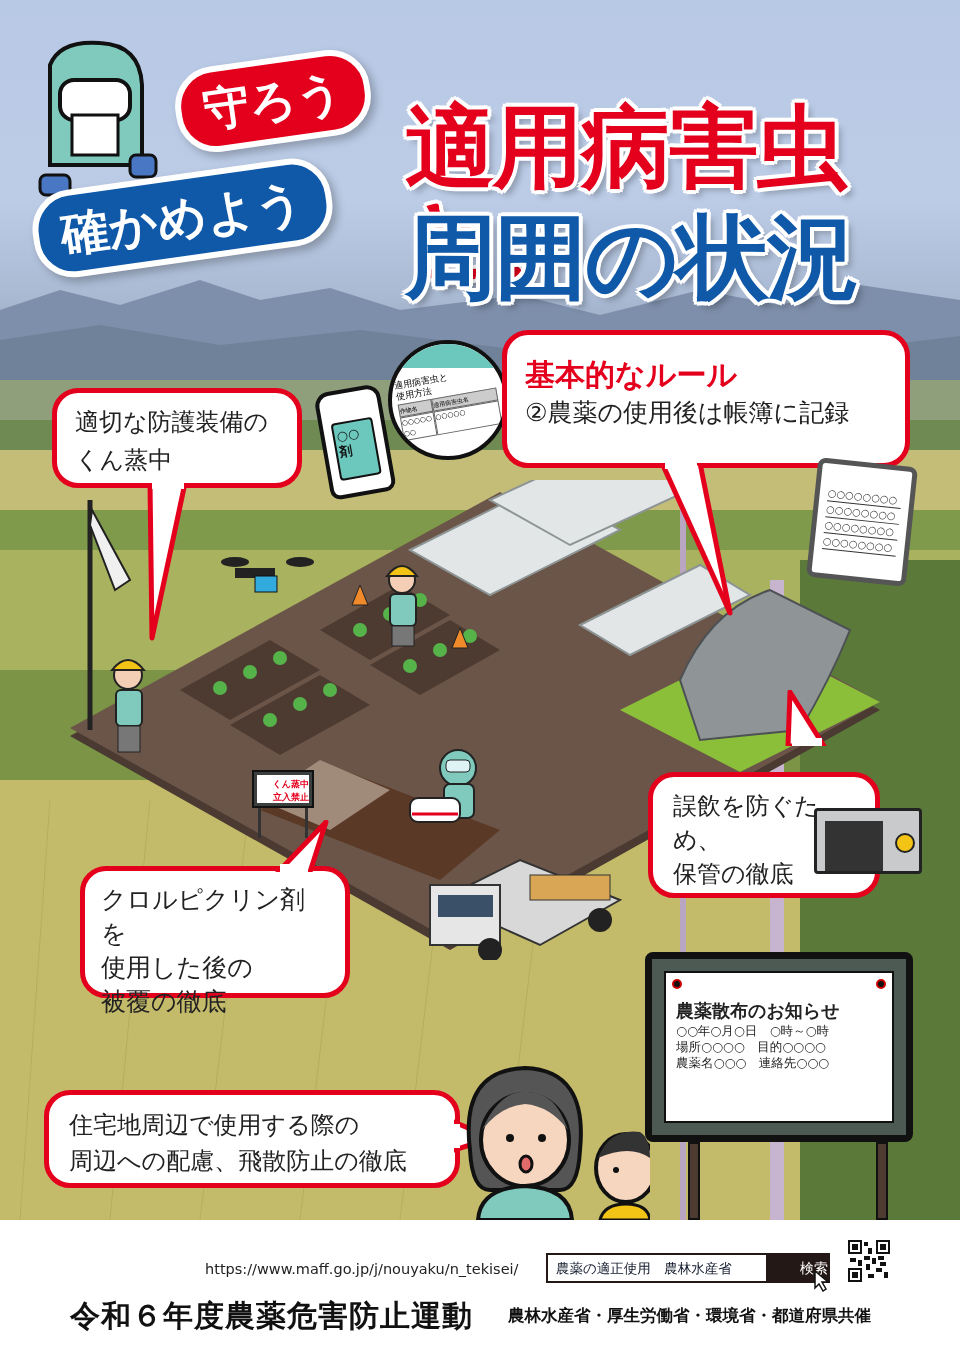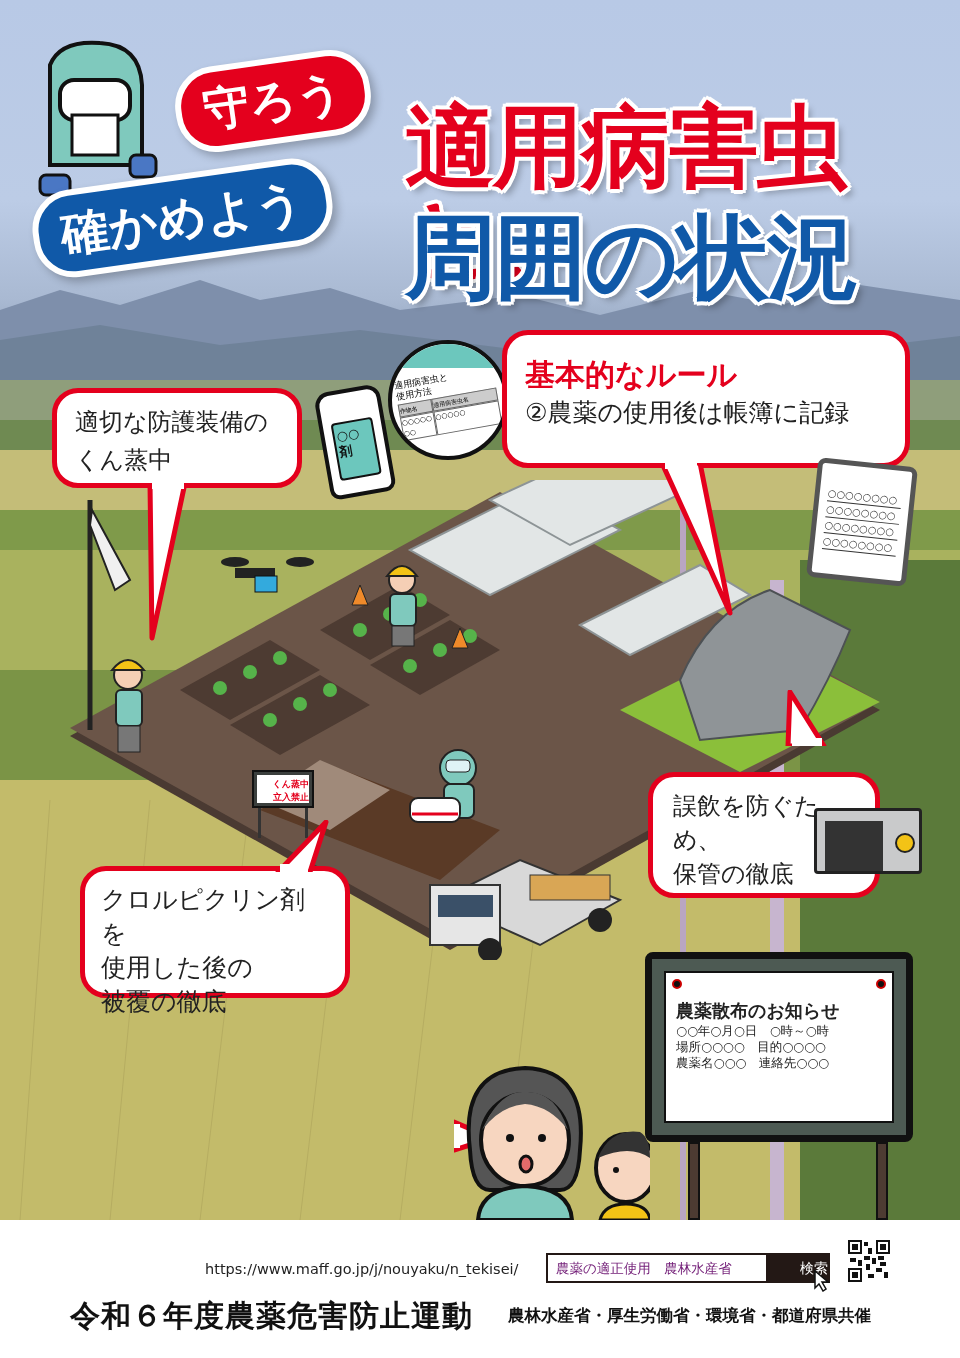--- a/index.html
+++ b/index.html
@@ -24,21 +24,21 @@
   
   .bubble{position:absolute;background:#fff;border:5px solid #e4001d;border-radius:26px;color:#222;font-size:25px;line-height:38px;padding:16px 18px;font-weight:500}
   .rule-title{color:#e4001d;font-weight:900;font-size:30px;line-height:40px}
   .rule-line{font-size:25px;line-height:36px;white-space:nowrap}
   
   .platform{position:absolute;left:60px;top:480px;width:890px;height:480px}
   
   .footer{position:absolute;left:0;top:1220px;width:960px;height:138px;background:#fff}
   .url{position:absolute;left:205px;top:1261px;font-size:14.5px;color:#222}
   .searchbox{position:absolute;left:546px;top:1253px;width:284px;height:30px;border:2px solid #231815;display:flex}
-  .searchbox .q{flex:1;font-size:13.5px;line-height:26px;padding-left:8px;color:#701a75}
+  .searchbox .q{flex:1;font-size:13.5px;line-height:26px;padding-left:8px;color:#0f172a}
   .searchbox .btn{width:62px;background:#231815;color:#fff;font-size:14px;line-height:26px;text-align:right}
   .qr{position:absolute;left:848px;top:1240px;width:42px;height:42px}
   .campaign{position:absolute;left:70px;top:1296px;font-size:30px;font-weight:900;color:#111;letter-spacing:1px}
   .sponsors{position:absolute;left:508px;top:1305px;font-size:16.5px;color:#111;font-weight:600}
 </style>
 </head>
 <body>
 
 <div class="poster">
 
@@ -250,20 +250,24 @@
         <div style="font-size:18px;font-weight:900;color:#222;line-height:24px">農薬散布のお知らせ</div>
         <div style="font-size:12.5px;line-height:16px;color:#222;white-space:nowrap">○○年○月○日　○時～○時</div>
         <div style="font-size:12.5px;line-height:16px;color:#222;white-space:nowrap">場所○○○○　目的○○○○</div>
         <div style="font-size:12.5px;line-height:16px;color:#222;white-space:nowrap">農薬名○○○　連絡先○○○</div>
       </div>
     </div>
   </div>
   <div class="abs" style="left:688px;top:1142px;width:12px;height:78px;background:#4d3b32;border:2px solid #111"></div>
   <div class="abs" style="left:876px;top:1142px;width:12px;height:78px;background:#4d3b32;border:2px solid #111"></div>
 
+  <div class="bubble" style="left:44px;top:1090px;width:416px;height:98px;padding:12px 20px;font-size:24px;line-height:36px">
+    <div>住宅地周辺で使用する際の</div>
+    <div>周辺への配慮、飛散防止の徹底</div>
+  </div>
   <svg class="abs" style="left:454px;top:1118px" width="40" height="40" viewBox="0 0 40 40">
       <polygon points="0,4 38,20 0,32" fill="#fff" stroke="#e4001d" stroke-width="5" stroke-linejoin="round"></polygon>
       <rect x="-2" y="6" width="8" height="24" fill="#fff"></rect>
     </svg>
 
   <svg class="abs" style="left:460px;top:1060px" width="130" height="160" viewBox="0 0 130 160">
     <path d="M10 90 Q0 10 65 8 Q128 10 120 90 Q118 130 100 130 L30 130 Q12 130 10 90Z" fill="#555" stroke="#111" stroke-width="4"></path>
     <ellipse cx="65" cy="80" rx="44" ry="46" fill="#f7d6c0" stroke="#111" stroke-width="4"></ellipse>
     <path d="M22 70 Q40 30 65 32 Q95 30 108 70 Q90 46 65 44 Q40 46 22 70Z" fill="#555"></path>
     <circle cx="50" cy="78" r="4" fill="#111"></circle>

